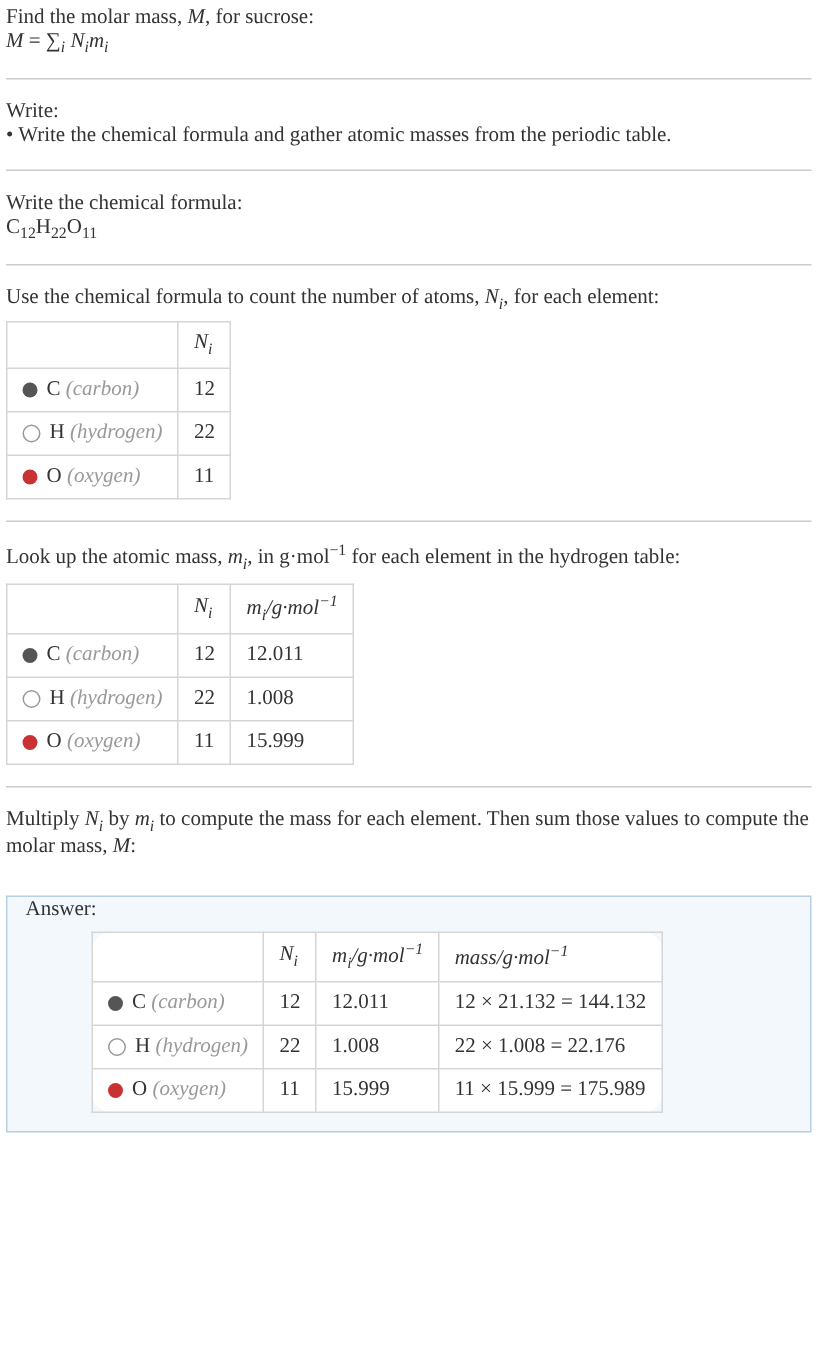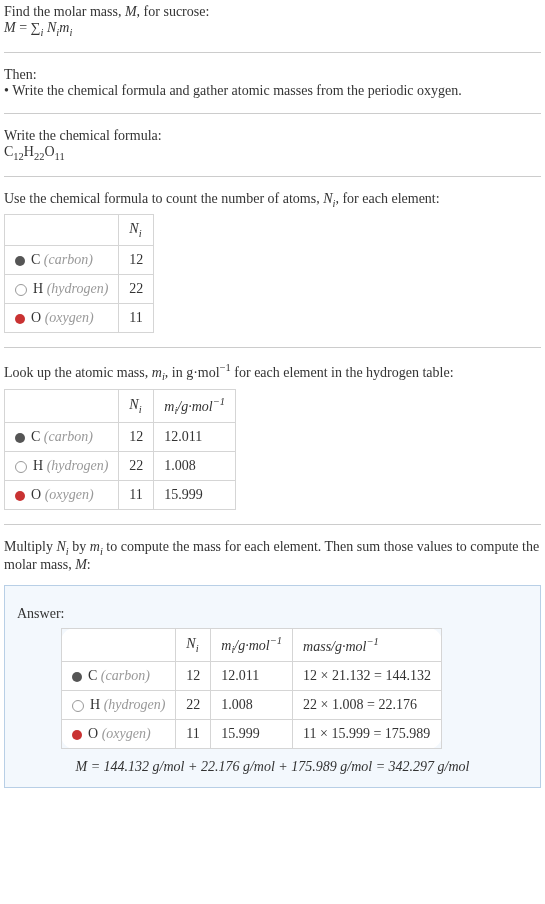--- a/index.html
+++ b/index.html
@@ -50,22 +50,22 @@
       border-radius: 50%;
       margin-right: 6px;
       vertical-align: middle;
     }
     .b-c { background: #555; }
     .b-h { background: #fff; border:1px solid #999; }
     .b-o { background: #c93232; }
     .answer-box {
       border: 1px solid #b8cfe6;
       background: #f3f8fd;
-      padding: 20px 12px 12px 12px;
-      margin-top: 12px;
+      padding: 1px 12px 12px 12px;
+      margin-top: 24px;
     }
     .answer-box table {
       background: #fff;
       margin-left: 44px;
     }
     .formula-row {
       text-align: center;
       margin-top: 10px;
       font-style: italic;
     }
@@ -80,22 +80,22 @@
 </div>
 <div class="sigma-line">
   <span class="small-italic">M</span>
   <span> = ∑</span><span class="sub small-italic">i</span>
   <span class="small-italic">N</span><span class="sub small-italic">i</span><span class="small-italic">m</span><span class="sub small-italic">i</span>
 </div>
 
 <hr>
 
 <div>
-  <div>Then:</div>
-  <div>• Write the chemical formula and gather atomic masses from the periodic oxygen.</div>
+  <div>Write:</div>
+  <div>• Write the chemical formula and gather atomic masses from the periodic table.</div>
 </div>
 
 <hr>
 
 <div>Write the chemical formula:</div>
 <div>
   <span>C</span><span class="sub">12</span><span>H</span><span class="sub">22</span><span>O</span><span class="sub">11</span>
 </div>
 
 <hr>
@@ -183,16 +183,13 @@
           <td>22 × 1.008 = 22.176</td>
         </tr>
     <tr>
           <td><span class="bullet b-o"></span><span>O</span> <span class="el-label">(oxygen)</span></td>
           <td>11</td>
           <td>15.999</td>
           <td>11 × 15.999 = 175.989</td>
         </tr>
   </tbody>
     </table>
-  <div class="formula-row">
-    <span>M = 144.132 g/mol + 22.176 g/mol + 175.989 g/mol = 342.297 g/mol</span>
-  </div>
 </div>
 
 </body></html>

